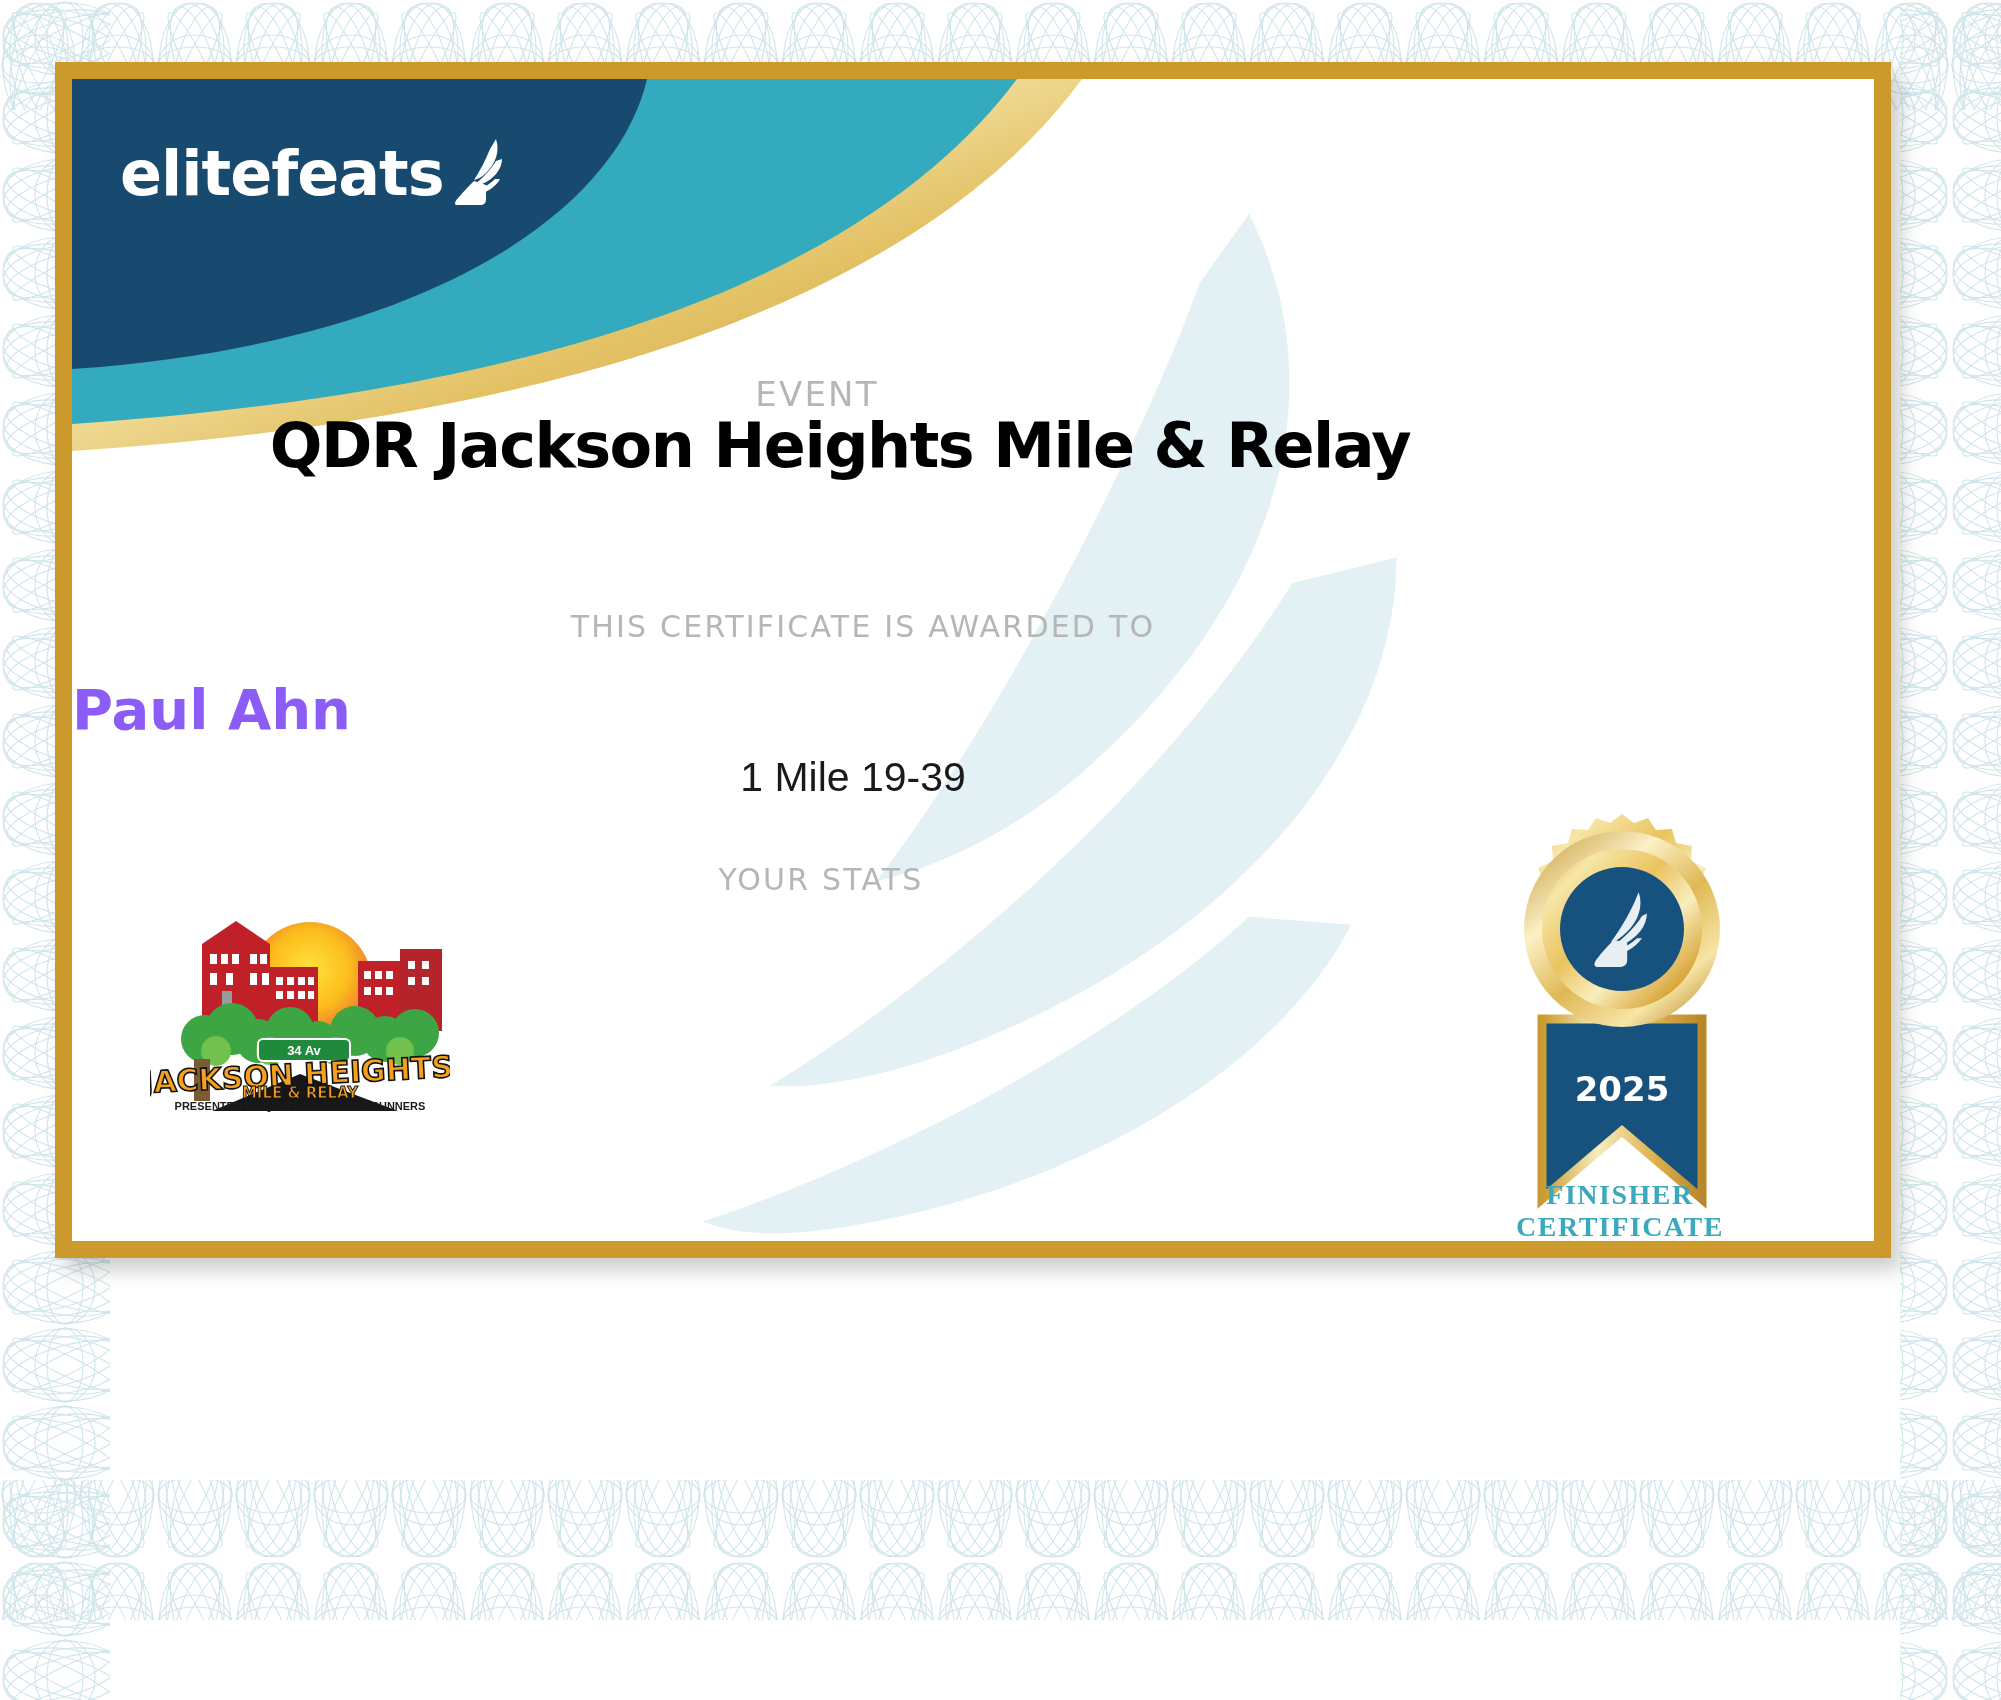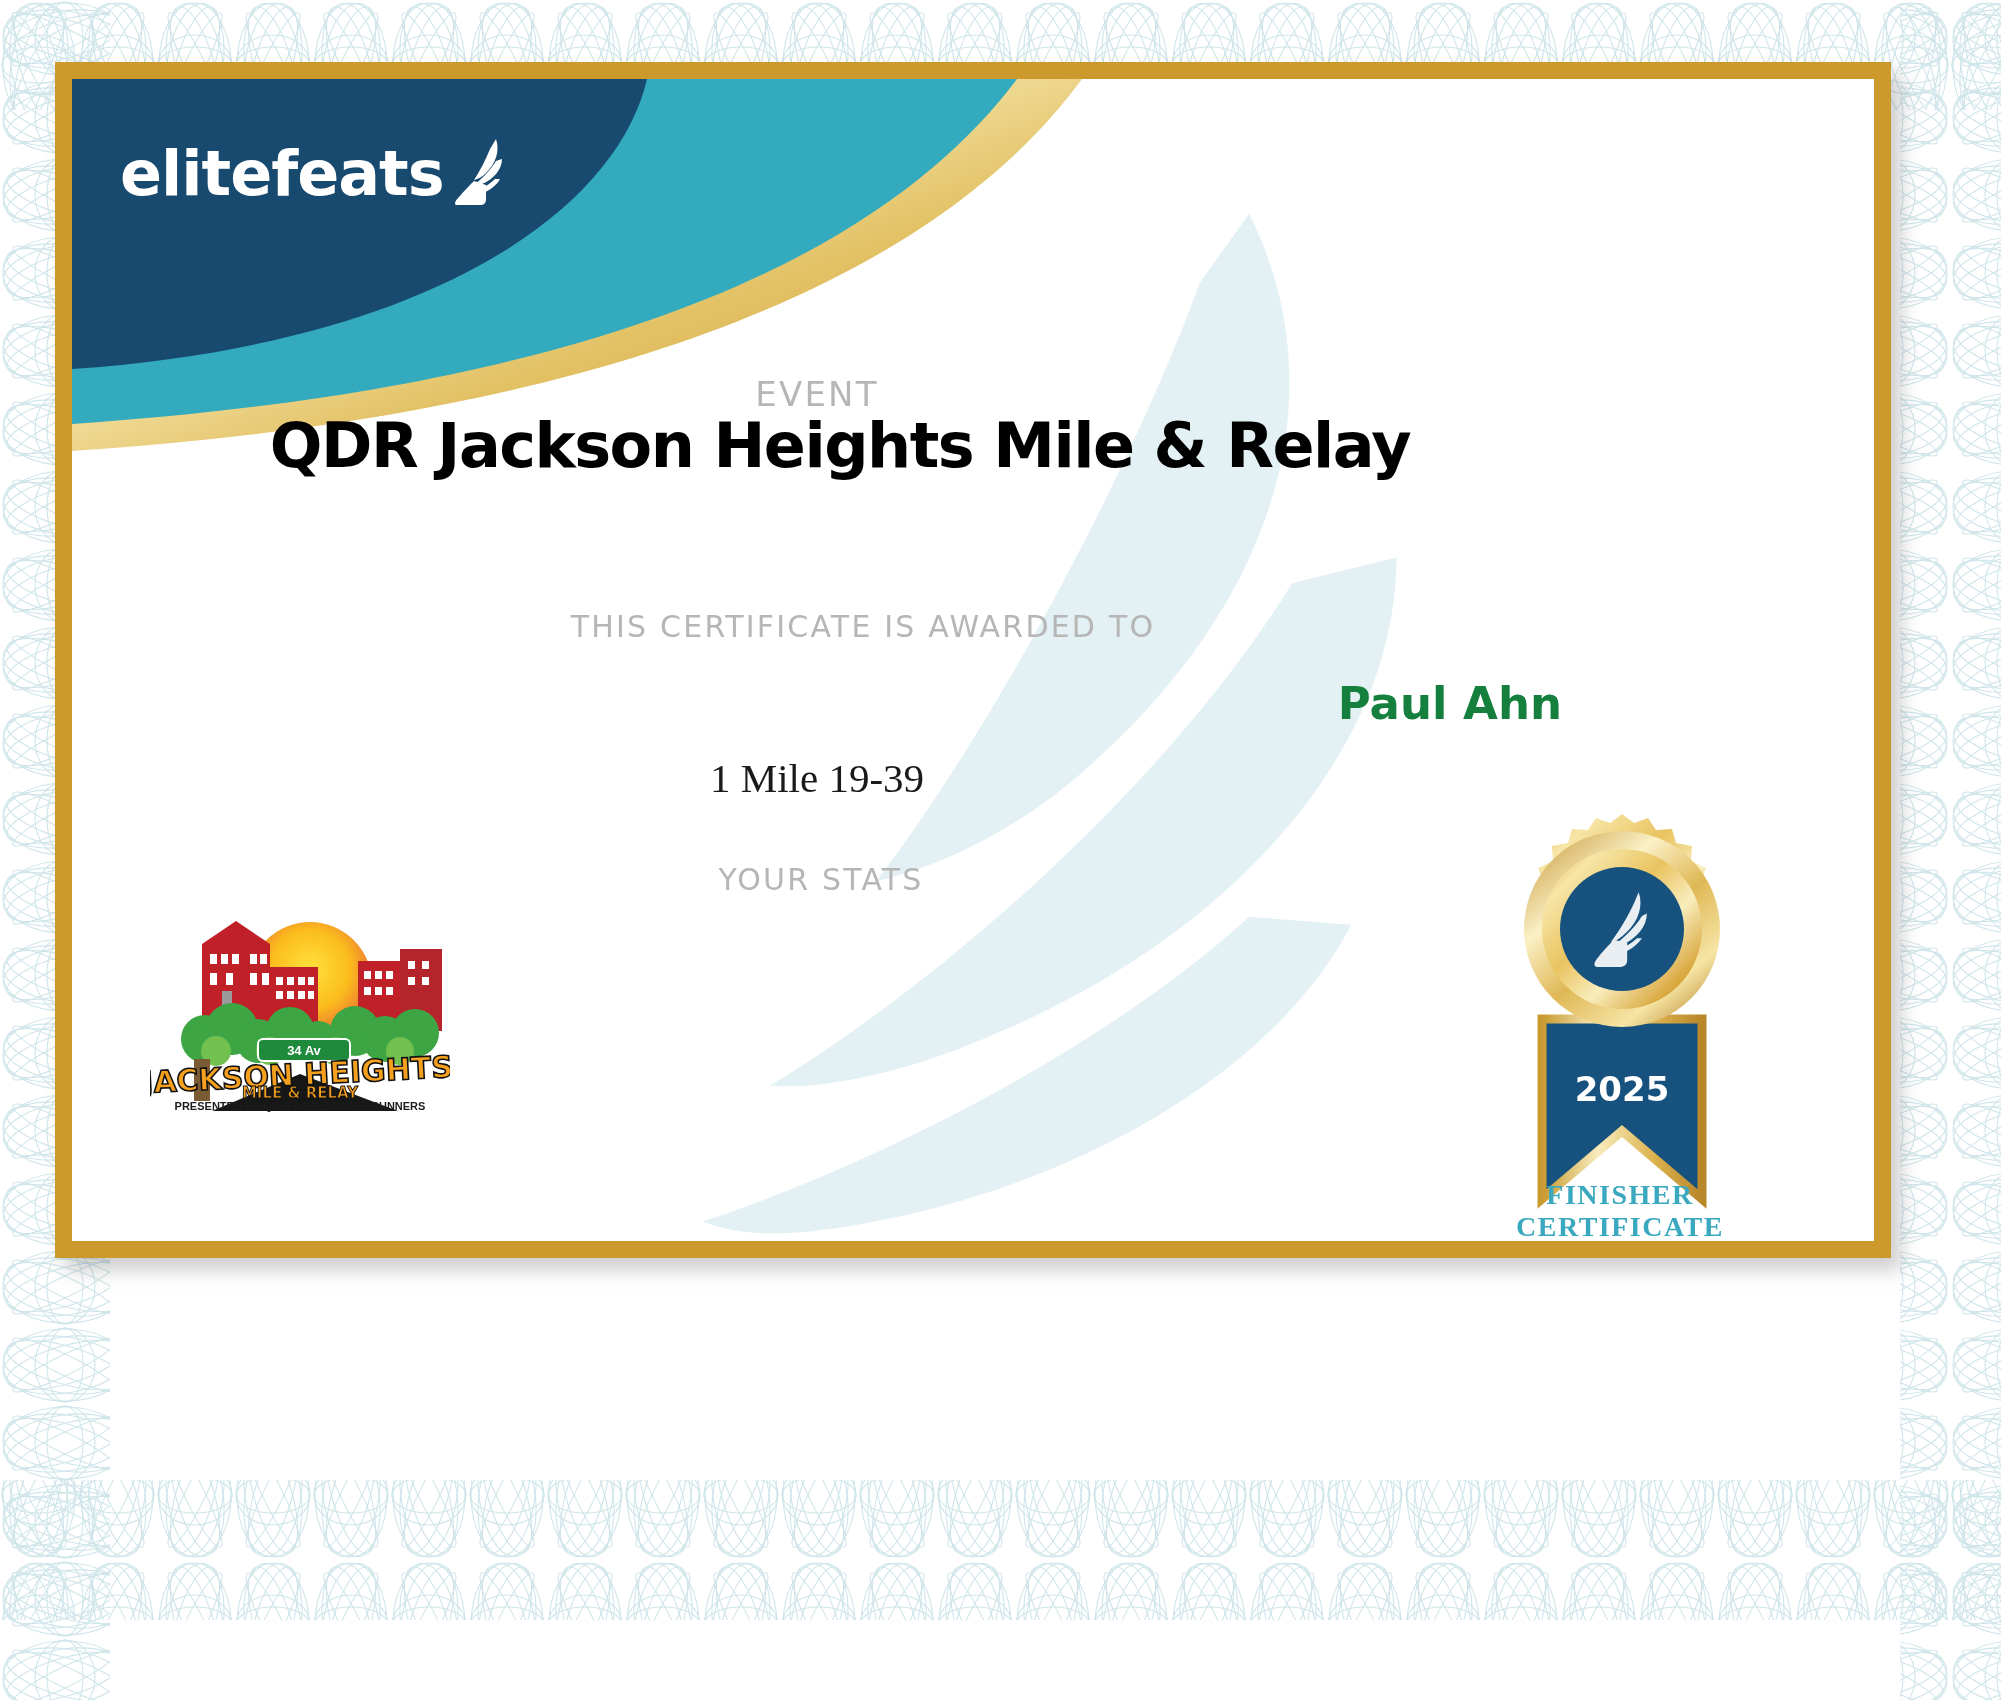--- a/index.html
+++ b/index.html
@@ -93,34 +93,35 @@
     margin-left:23px;
   }
 
   #awarded-label{
     position:absolute;left:0;top:530px;width:1490px;
     font-size:30px;
     padding-left:46px;
   }
   #recipient-name{
     position:absolute;left:0;top:598px;width:1490px;
-    text-align:right;
-    color:#15803d;
-    font-family:"DejaVu Sans", sans-serif;
-    font-size:45px;
+    text-align:left;
+    color:#8b5cf6;
+    font-family:"DejaVu Sans", sans-serif;
+    font-size:56px;
     font-weight:bold;
     letter-spacing:0px;
   }
   #recipient-division{
     position:absolute;left:0;top:675px;width:1490px;
     text-align:center;
     color:#1a1a1a;
-    font-family:Liberation Serif, serif;
+    font-family:Liberation Sans, sans-serif;
     font-size:41px;
     font-weight:normal;
+    padding-left:36px;
   }
 
   #stats-label{
     position:absolute;left:4px;top:783px;width:1490px;
     font-size:30px;
   }
 
   #stats-table{
     position:absolute;left:0;top:863px;width:1490px;
   }

